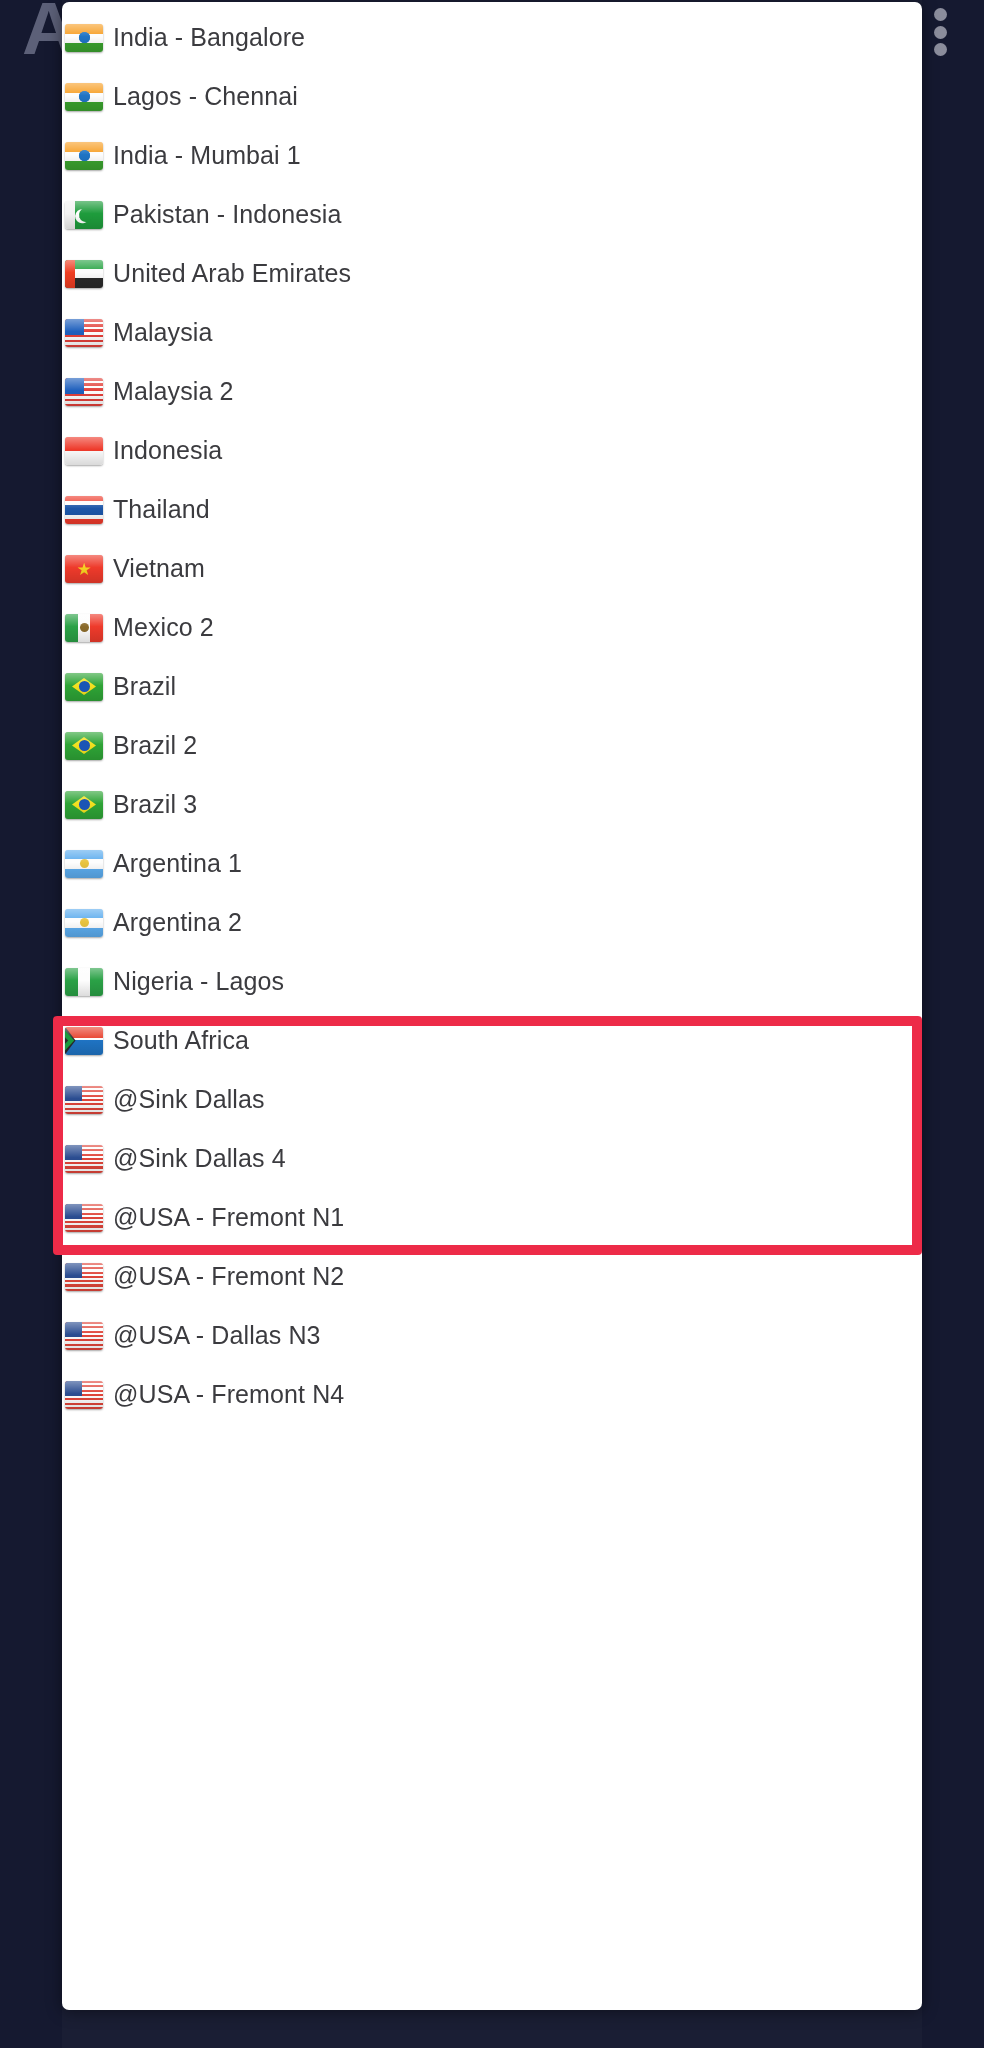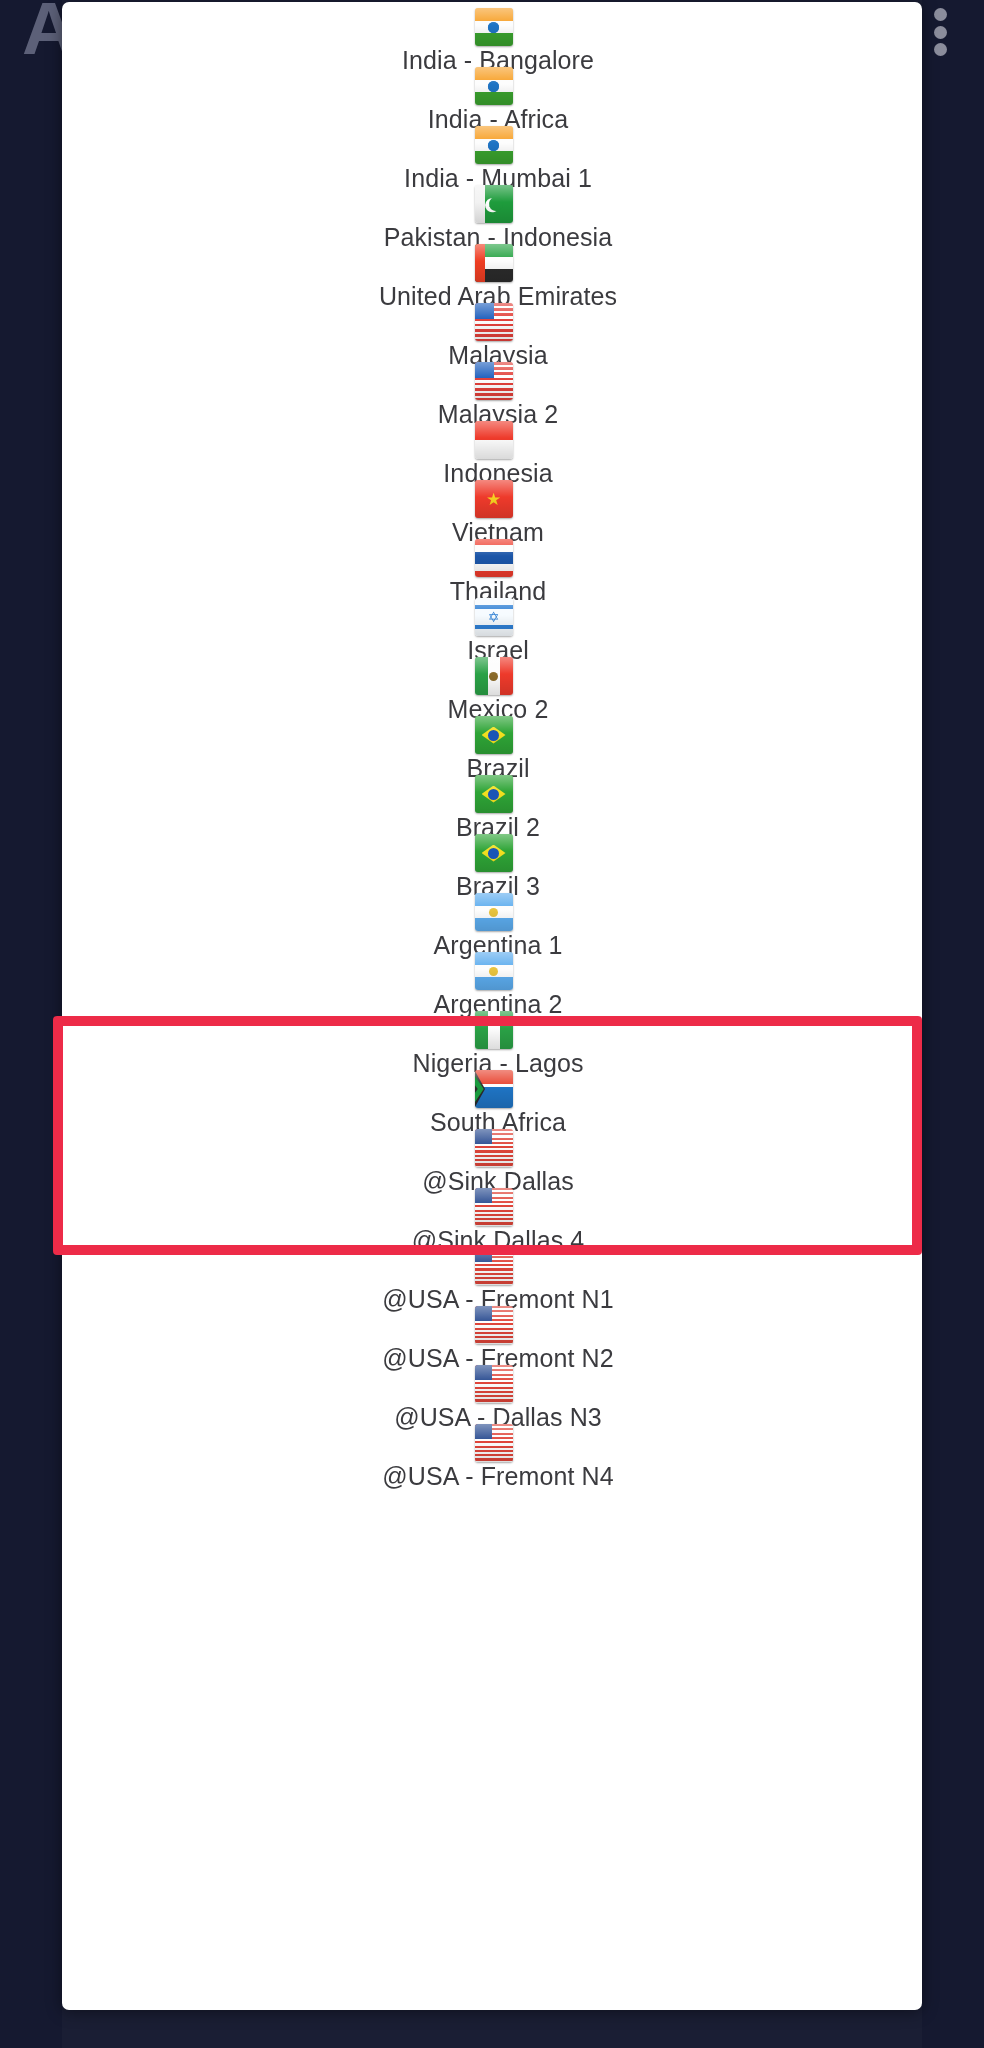--- a/index.html
+++ b/index.html
@@ -43,21 +43,20 @@
     overflow: hidden;
   }
   #option-list { position: relative; padding-top: 6px; }
 
   .option-row {
     position: relative;
     height: 59px;
     display: flex; align-items: center;
     padding-left: 2px;
     cursor: pointer;
-    flex-direction: column;
   }
   .flag {
     width: 38px; height: 28px;
     flex: 0 0 38px;
     margin-left: 1px;
     border-radius: 3px;
     position: relative;
     overflow: hidden;
     box-shadow: 0 1px 2px rgba(0,0,0,0.35);
   }
@@ -152,21 +151,21 @@
 </div>
 
 <div id="dropdown-panel" style="background: rgb(255, 255, 255);">
   <div id="option-list">
       <div class="option-row">
         <span class="flag f-india"></span>
         <span class="opt-label">India - Bangalore</span>
       </div>
       <div class="option-row">
         <span class="flag f-india"></span>
-        <span class="opt-label">India - Africa</span>
+        <span class="opt-label">Lagos - Chennai</span>
       </div>
       <div class="option-row">
         <span class="flag f-india"></span>
         <span class="opt-label">India - Mumbai 1</span>
       </div>
       <div class="option-row">
         <span class="flag f-pakistan"></span>
         <span class="opt-label">Pakistan - Indonesia</span>
       </div>
       <div class="option-row">
@@ -179,32 +178,28 @@
       </div>
       <div class="option-row">
         <span class="flag f-malaysia"></span>
         <span class="opt-label">Malaysia 2</span>
       </div>
       <div class="option-row">
         <span class="flag f-indonesia"></span>
         <span class="opt-label">Indonesia</span>
       </div>
       <div class="option-row">
+        <span class="flag f-thailand"></span>
+        <span class="opt-label">Thailand</span>
+      </div>
+      <div class="option-row">
         <span class="flag f-vietnam"></span>
         <span class="opt-label">Vietnam</span>
       </div>
       <div class="option-row">
-        <span class="flag f-thailand"></span>
-        <span class="opt-label">Thailand</span>
-      </div>
-      <div class="option-row">
-        <span class="flag f-israel"></span>
-        <span class="opt-label">Israel</span>
-      </div>
-      <div class="option-row">
         <span class="flag f-mexico"></span>
         <span class="opt-label">Mexico 2</span>
       </div>
       <div class="option-row">
         <span class="flag f-brazil">
           <span class="globe"></span>
         </span>
         <span class="opt-label">Brazil</span>
       </div>
       <div class="option-row">

